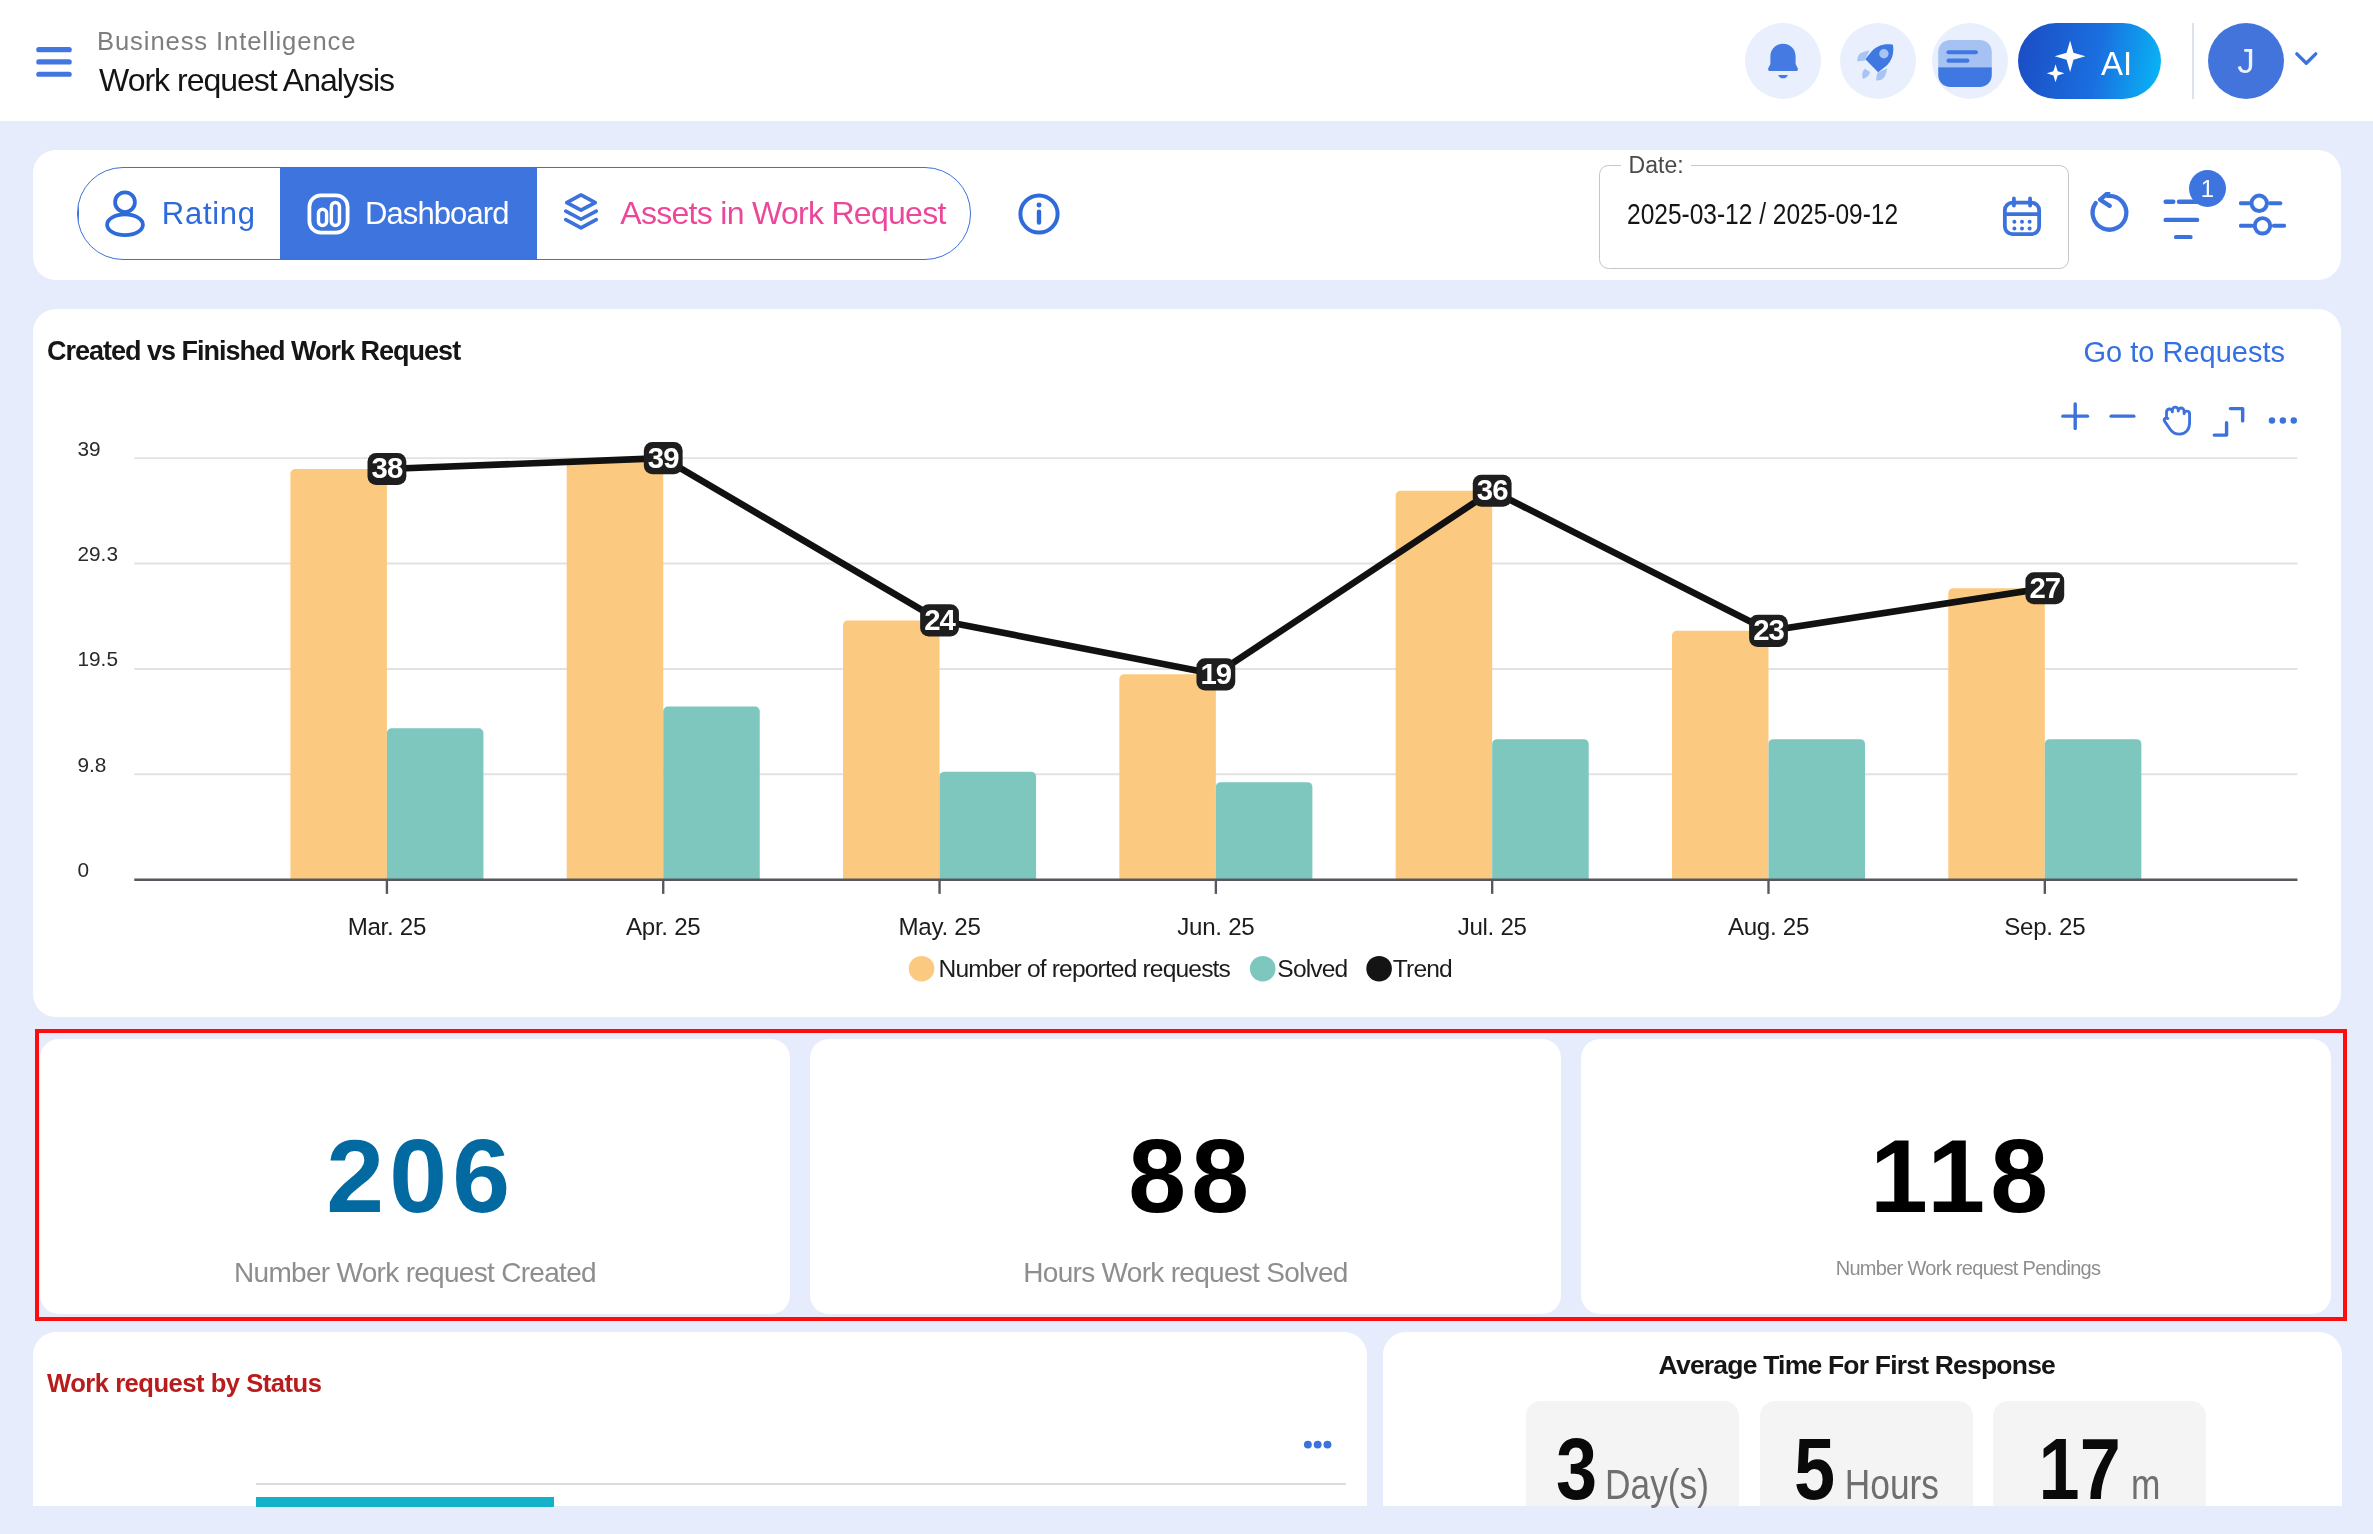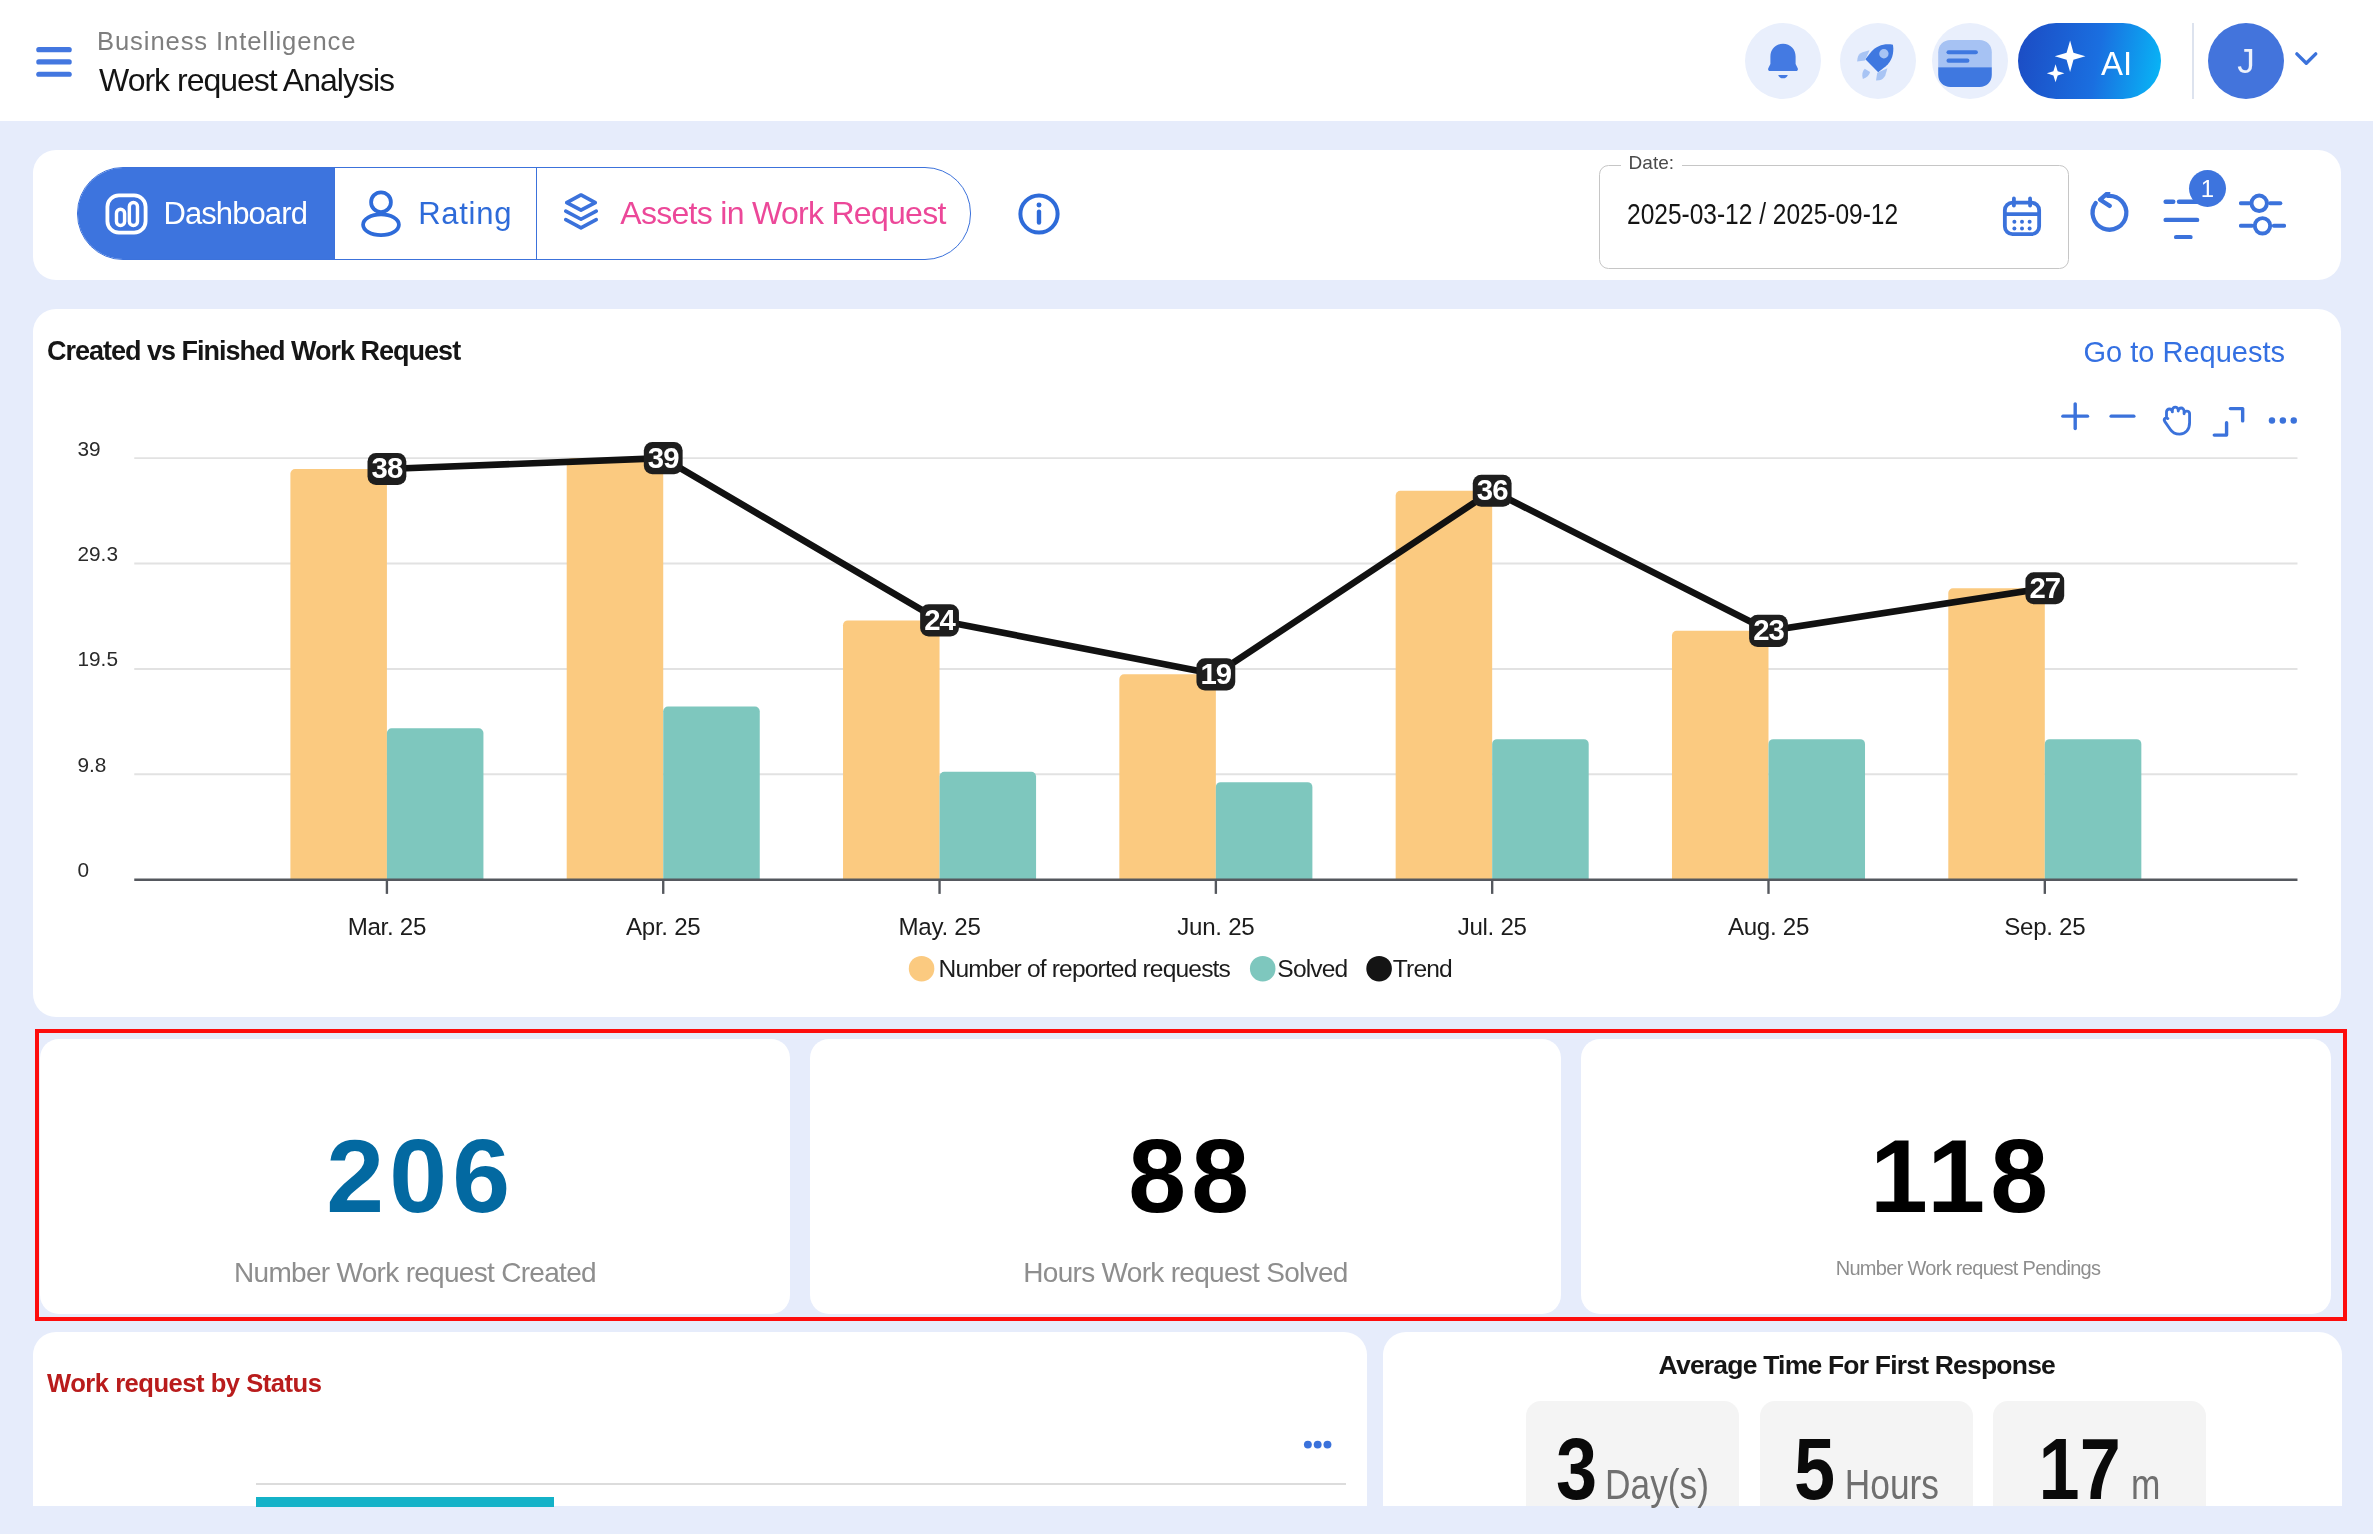--- a/index.html
+++ b/index.html
@@ -61,53 +61,53 @@
       <div style="font-size:35px;color:#eef2fb;line-height:76px;">J</div>
     </div>
     <svg class="abs" style="left:2294px;top:51px;" width="24.6" height="17" viewBox="0 0 26 18">
       <path d="M3 3 L13 13 L23 3" fill="none" stroke="#3b72db" stroke-width="3.6" stroke-linecap="round" stroke-linejoin="round"></path>
     </svg>
   </div>
 
   <div class="card" style="left:33px;top:150px;width:2308px;height:130px;">
 
     <div class="abs" style="left:44px;top:17px;width:894px;height:93px;border:1.9px solid #3c72db;border-radius:46px;overflow:hidden;display:flex;">
+      <div style="width:202px;height:100%;border-left:1.9px solid #3c72db;display:flex;align-items:center;justify-content:center;gap:15px;">
+        <svg width="44" height="49" viewBox="0 0 46 52">
+          <circle cx="23" cy="14" r="10.5" fill="none" stroke="#2e6bd9" stroke-width="4"></circle>
+          <ellipse cx="23" cy="38" rx="19" ry="11" fill="none" stroke="#2e6bd9" stroke-width="4"></ellipse>
+        </svg>
+        <span style="font-size:31px;letter-spacing:0.7px;color:#2e6bd9;">Rating</span>
+      </div>
       <div style="width:257px;height:100%;background:#3d74de;display:flex;align-items:center;justify-content:center;gap:15px;">
         <svg width="43" height="42" viewBox="0 0 45 44">
           <rect x="2.5" y="2.5" width="40" height="39" rx="12" fill="none" stroke="#fff" stroke-width="4"></rect>
           <rect x="12" y="17" width="8.5" height="17" rx="4.2" fill="none" stroke="#fff" stroke-width="3.6"></rect>
           <rect x="25.5" y="10" width="8.5" height="24" rx="4.2" fill="none" stroke="#fff" stroke-width="3.6"></rect>
         </svg>
         <span style="font-size:31px;letter-spacing:-0.9px;color:#fff;">Dashboard</span>
-      </div>
-      <div style="width:202px;height:100%;border-left:1.9px solid #3c72db;display:flex;align-items:center;justify-content:center;gap:15px;">
-        <svg width="44" height="49" viewBox="0 0 46 52">
-          <circle cx="23" cy="14" r="10.5" fill="none" stroke="#2e6bd9" stroke-width="4"></circle>
-          <ellipse cx="23" cy="38" rx="19" ry="11" fill="none" stroke="#2e6bd9" stroke-width="4"></ellipse>
-        </svg>
-        <span style="font-size:31px;letter-spacing:0.7px;color:#2e6bd9;">Rating</span>
       </div>
       <div style="width:435px;height:100%;border-left:1.9px solid #3c72db;display:flex;align-items:center;justify-content:center;gap:19px;">
         <svg width="40" height="44" viewBox="0 0 42 46">
           <path d="M21 3 L36 11 L21 19 L6 11 Z" fill="none" stroke="#3b72db" stroke-width="3.8" stroke-linejoin="round"></path>
           <path d="M5 20 L21 28.5 L37 20" fill="none" stroke="#3b72db" stroke-width="3.8" stroke-linecap="round" stroke-linejoin="round"></path>
           <path d="M5 29 L21 37.5 L37 29" fill="none" stroke="#3b72db" stroke-width="3.8" stroke-linecap="round" stroke-linejoin="round"></path>
         </svg>
         <span style="font-size:32px;letter-spacing:-0.7px;color:#ec4899;">Assets in Work Request</span>
       </div>
     </div>
 
     <svg class="abs" style="left:985px;top:43px;" width="42" height="42" viewBox="0 0 44 44">
       <circle cx="22" cy="22" r="19.5" fill="none" stroke="#2e6bd9" stroke-width="4.2"></circle>
       <line x1="22" y1="19.5" x2="22" y2="31" stroke="#2e6bd9" stroke-width="4.6" stroke-linecap="round"></line>
       <circle cx="22" cy="12.5" r="2.6" fill="#2e6bd9"></circle>
     </svg>
 
     <div class="abs" style="left:1566px;top:15px;width:470px;height:104px;border:1.9px solid #c6c6c6;border-radius:9.5px;">
-      <div class="abs" style="left:21px;top:-14px;background:#fff;padding:0 7.6px;font-size:19px;color:#4a4a4a;">Date:</div>
+      <div class="abs" style="left:21px;top:-14px;background:#fff;padding:0 7.6px;font-size:23px;color:#4a4a4a;">Date:</div>
       <div class="abs" style="left:26.5px;top:32px;font-size:29px;color:#141414;transform:scaleX(0.845);transform-origin:left center;">2025-03-12 / 2025-09-12</div>
       <svg class="abs" style="left:402px;top:30px;" width="40" height="42" viewBox="0 0 42 44">
         <rect x="3" y="7" width="36" height="33" rx="8" fill="none" stroke="#3b72db" stroke-width="4"></rect>
         <line x1="3.5" y1="19" x2="38.5" y2="19" stroke="#3b72db" stroke-width="4"></line>
         <line x1="12.5" y1="2.5" x2="12.5" y2="10" stroke="#3b72db" stroke-width="4" stroke-linecap="round"></line>
         <line x1="29.5" y1="2.5" x2="29.5" y2="10" stroke="#3b72db" stroke-width="4" stroke-linecap="round"></line>
         <circle cx="13" cy="27" r="2.1" fill="#3b72db"></circle>
           <circle cx="21" cy="27" r="2.1" fill="#3b72db"></circle>
           <circle cx="29" cy="27" r="2.1" fill="#3b72db"></circle>
         <circle cx="13" cy="34" r="2.1" fill="#3b72db"></circle>

